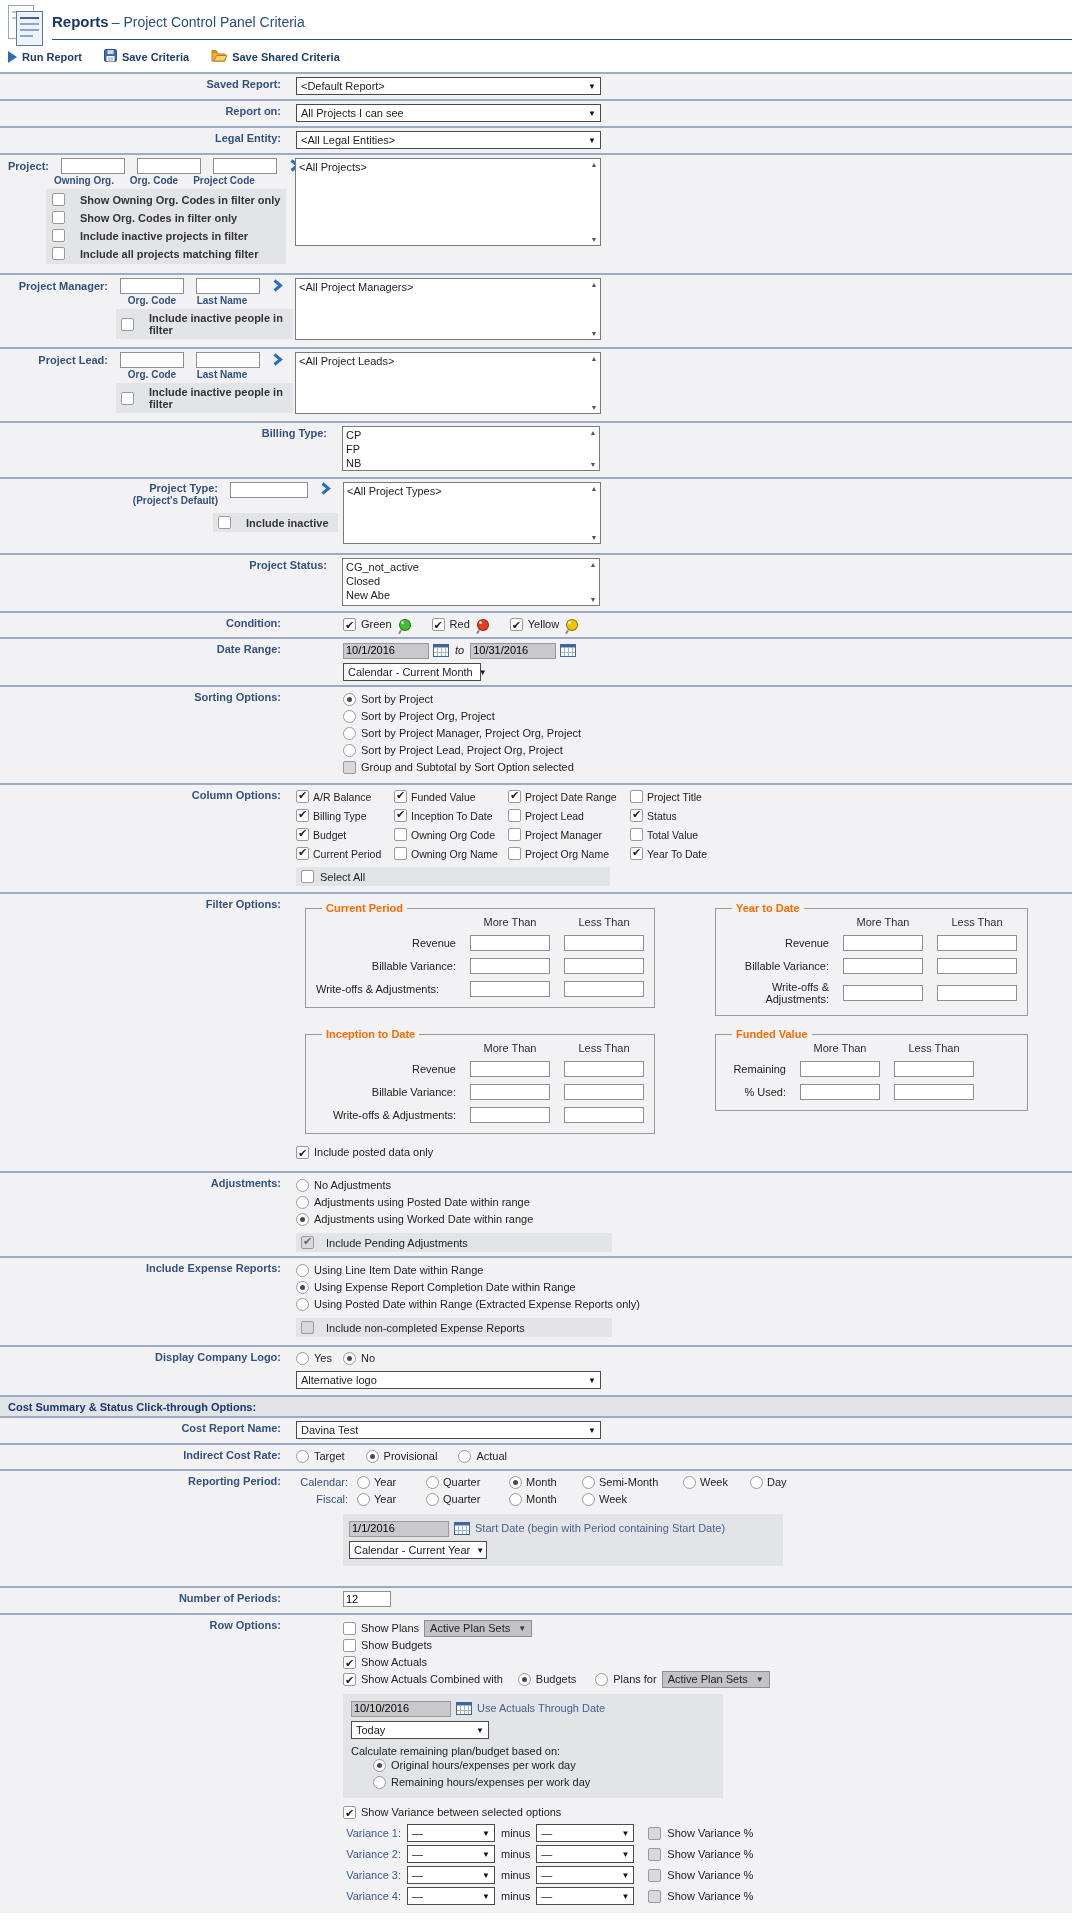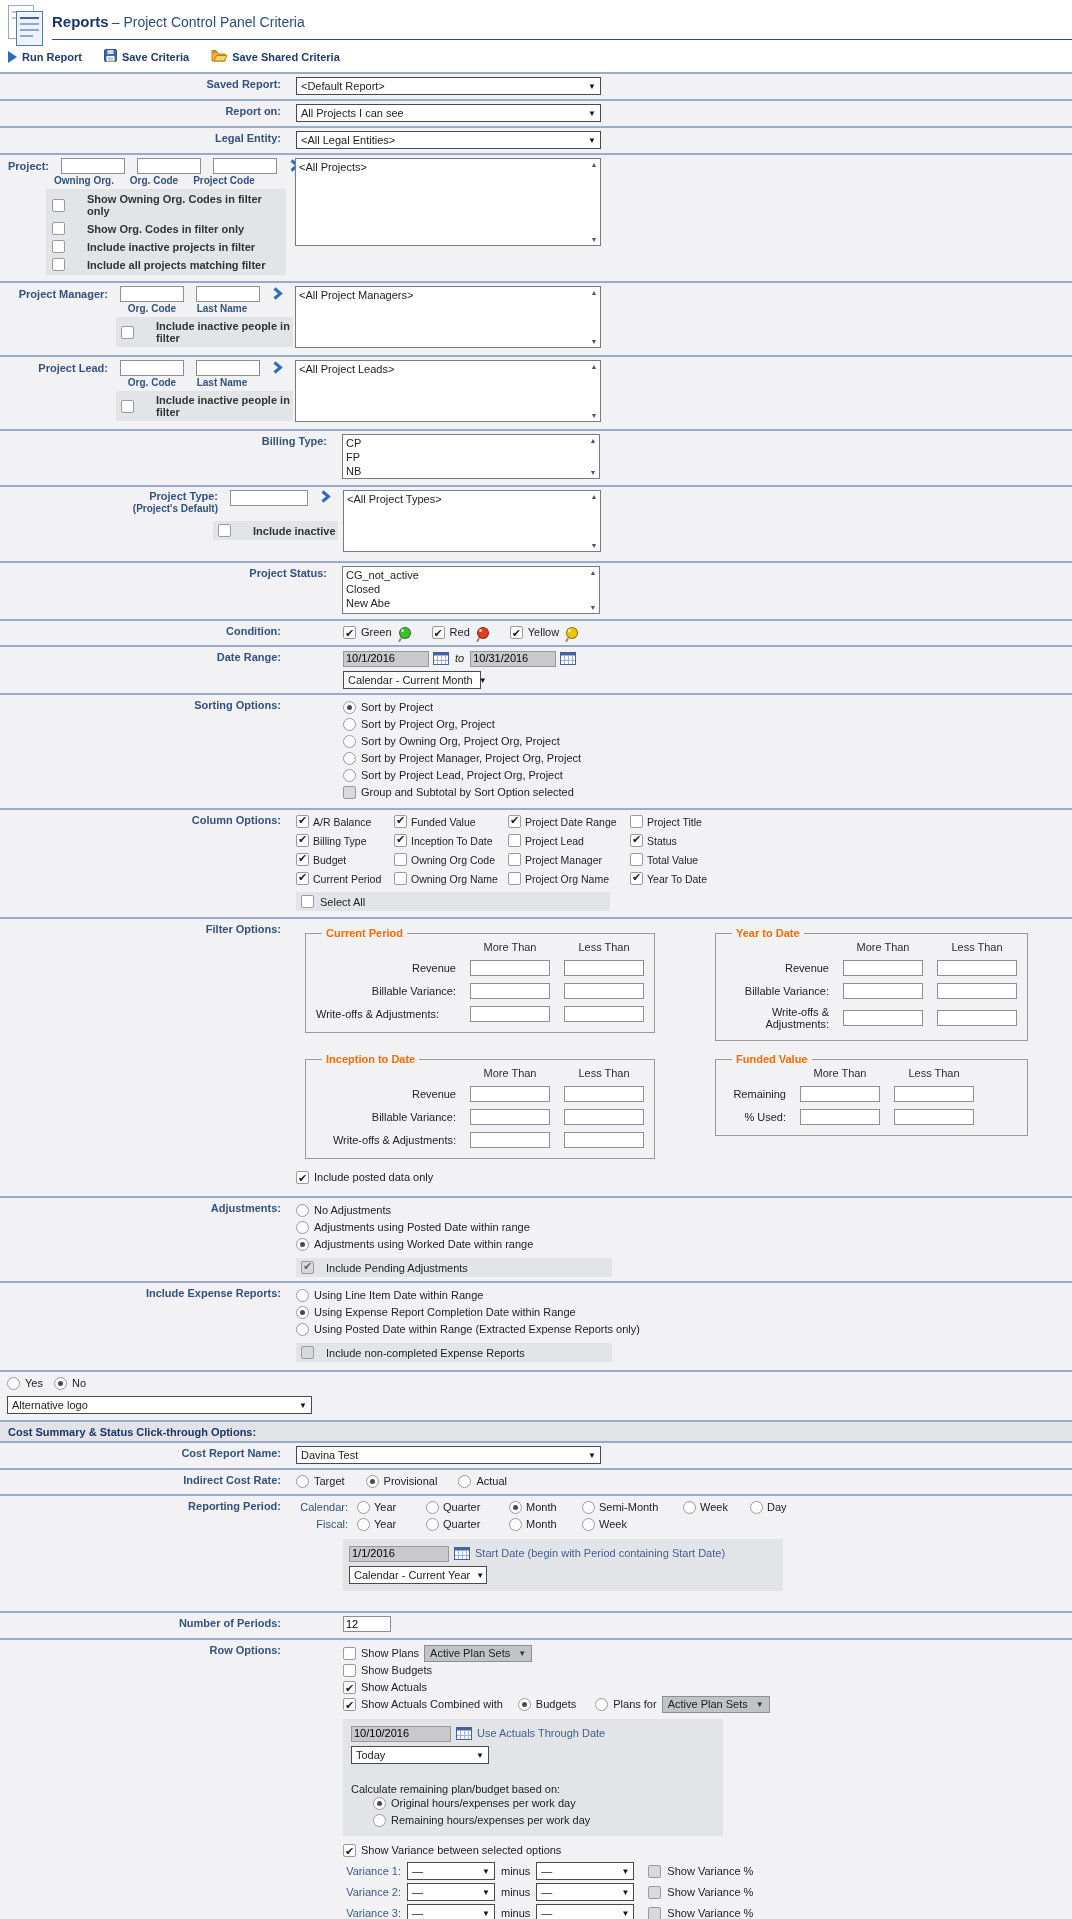--- a/index.html
+++ b/index.html
@@ -38,21 +38,21 @@
   .lb-body{flex:1;overflow:hidden;padding-top:1px}
   .lb-item{height:14px;line-height:14px;padding-left:3px;cursor:default}
   .lb-scroll{width:12px;display:flex;flex-direction:column;justify-content:space-between;align-items:center;font-size:7px;color:#555;padding:2px 0}
   .grey-panel{background:#E3E4E7}
   .bold-cb-label{font-weight:bold;color:#333}
   .sub-cols{display:flex;gap:6px;margin:1px 0 3px}
   .sub-cols span{display:inline-block;width:64px;text-align:center;color:#33517E;font-weight:bold;font-size:10px}
   .pline{display:flex;align-items:center;gap:12px}
   .plabel{font-weight:bold;color:#33517E;white-space:nowrap}
   .proj-panel{width:234px;margin:2px 0 2px 38px;padding:4px 0 4px 6px;display:flex;flex-direction:column;gap:5px}
-  .panel-line{display:flex;align-items:center;gap:22px}
+  .panel-line{display:flex;align-items:center;gap:15px}
   .pm-label{width:100px;text-align:right;font-weight:bold;color:#33517E}
   .pm-sub{margin-left:112px}
   .pm-panel{margin:2px 0 2px 108px;width:172px;padding:3px 0 3px 5px}
   .pt-labelblock{width:210px;text-align:right;color:#33517E;font-weight:bold;line-height:12px}
   .pt-sub{font-size:10px}
   .pt-panel{margin:6px 0 2px 205px;width:120px;padding:3px 0 3px 5px}
   .balloon{display:inline-block;width:10px;height:10px;border-radius:50%;border:1px solid rgba(0,0,0,.4);position:relative;vertical-align:-1px;margin-left:2px}
   .balloon::before{content:"";position:absolute;left:1px;top:1px;width:3px;height:3px;border-radius:50%;background:rgba(255,255,255,.75)}
   .balloon::after{content:"";position:absolute;left:-1px;bottom:-4px;width:2px;height:4px;background:#8a8a8a;transform:rotate(30deg)}
   .colgrid{display:inline-grid;grid-template-columns:94px 110px 118px auto;column-gap:4px;row-gap:6px;font-size:10.5px;padding-top:2px}
@@ -69,21 +69,21 @@
   .band-cb{display:flex;align-items:center;gap:12px;margin-top:5px;padding:3px 5px;width:316px;box-sizing:border-box}
   .section-row{background:#E2E3E6;border-top:2px solid #9AABC8;padding:4px 8px 3px;font-weight:bold;color:#17376B}
   .rp-cap{display:inline-block;width:52px;text-align:right;color:#33517E;margin-right:4px}
   .rp-opt{display:inline-flex;align-items:center;gap:4px}
   .w-y{width:64px}.w-q{width:78px}.w-m{width:68px}.w-sm{width:96px}.w-w{width:62px}
   .rp-panel{margin:6px 0 12px 47px;width:440px;padding:6px 6px 7px;box-sizing:border-box}
   .ro-panel{margin:6px 0 6px 0;width:380px;padding:6px 8px 7px;box-sizing:border-box}
   .sub-label{color:#44608D}
   .varrow{display:flex;align-items:center;gap:6px;margin-top:3px}
   .var-lbl{color:#3A5894;width:58px;text-align:right;flex:none}
-  .mt4{margin-top:4px}.mt6{margin-top:19px}
+  .mt4{margin-top:4px}.mt6{margin-top:6px}
   .calc-indent{margin-left:22px}
 </style>
 </head>
 <body>
 
 <div class="page-header">
   <span class="doc-icon">
     <svg width="38" height="44" viewBox="0 0 38 44">
       <rect x="1.5" y="1.5" width="25" height="33" fill="#fdfdfd" stroke="#9aa7c0"></rect>
       <line x1="5" y1="8" x2="23" y2="8" stroke="#b9c4d8" stroke-width="2"></line>
@@ -386,24 +386,20 @@
     <div class="optline">
         <span class="rb on"></span>
         <span>Sort by Project</span>
       </div>
     <div class="optline">
         <span class="rb"></span>
         <span>Sort by Project Org, Project</span>
       </div>
     <div class="optline">
         <span class="rb"></span>
-        <span>Sort by Owning Org, Project Org, Project</span>
-      </div>
-    <div class="optline">
-        <span class="rb"></span>
         <span>Sort by Project Manager, Project Org, Project</span>
       </div>
     <div class="optline">
         <span class="rb"></span>
         <span>Sort by Project Lead, Project Org, Project</span>
       </div>
     <div class="optline">
         <span class="cb dim"></span>
         <span>Group and Subtotal by Sort Option selected</span>
       </div>
@@ -602,20 +598,21 @@
         <span>Using Posted Date within Range (Extracted Expense Reports only)</span>
       </div>
     <div class="band-cb grey-panel">
       <span class="cb dim"></span>
       <span>Include non-completed Expense Reports</span>
     </div>
   </div>
 </div>
 
 <div class="row">
+  <div class="lbl">Display Company Logo:</div>
   <div class="ctl" style="padding-bottom:6px">
     <div class="optline">
       <span class="rb"></span>
         <span>Yes</span>
       <span class="rb on" style="margin-left:6px"></span>
         <span>No</span>
     </div>
     <div class="mt4">
       <span class="sel">
           <span>Alternative logo</span>

